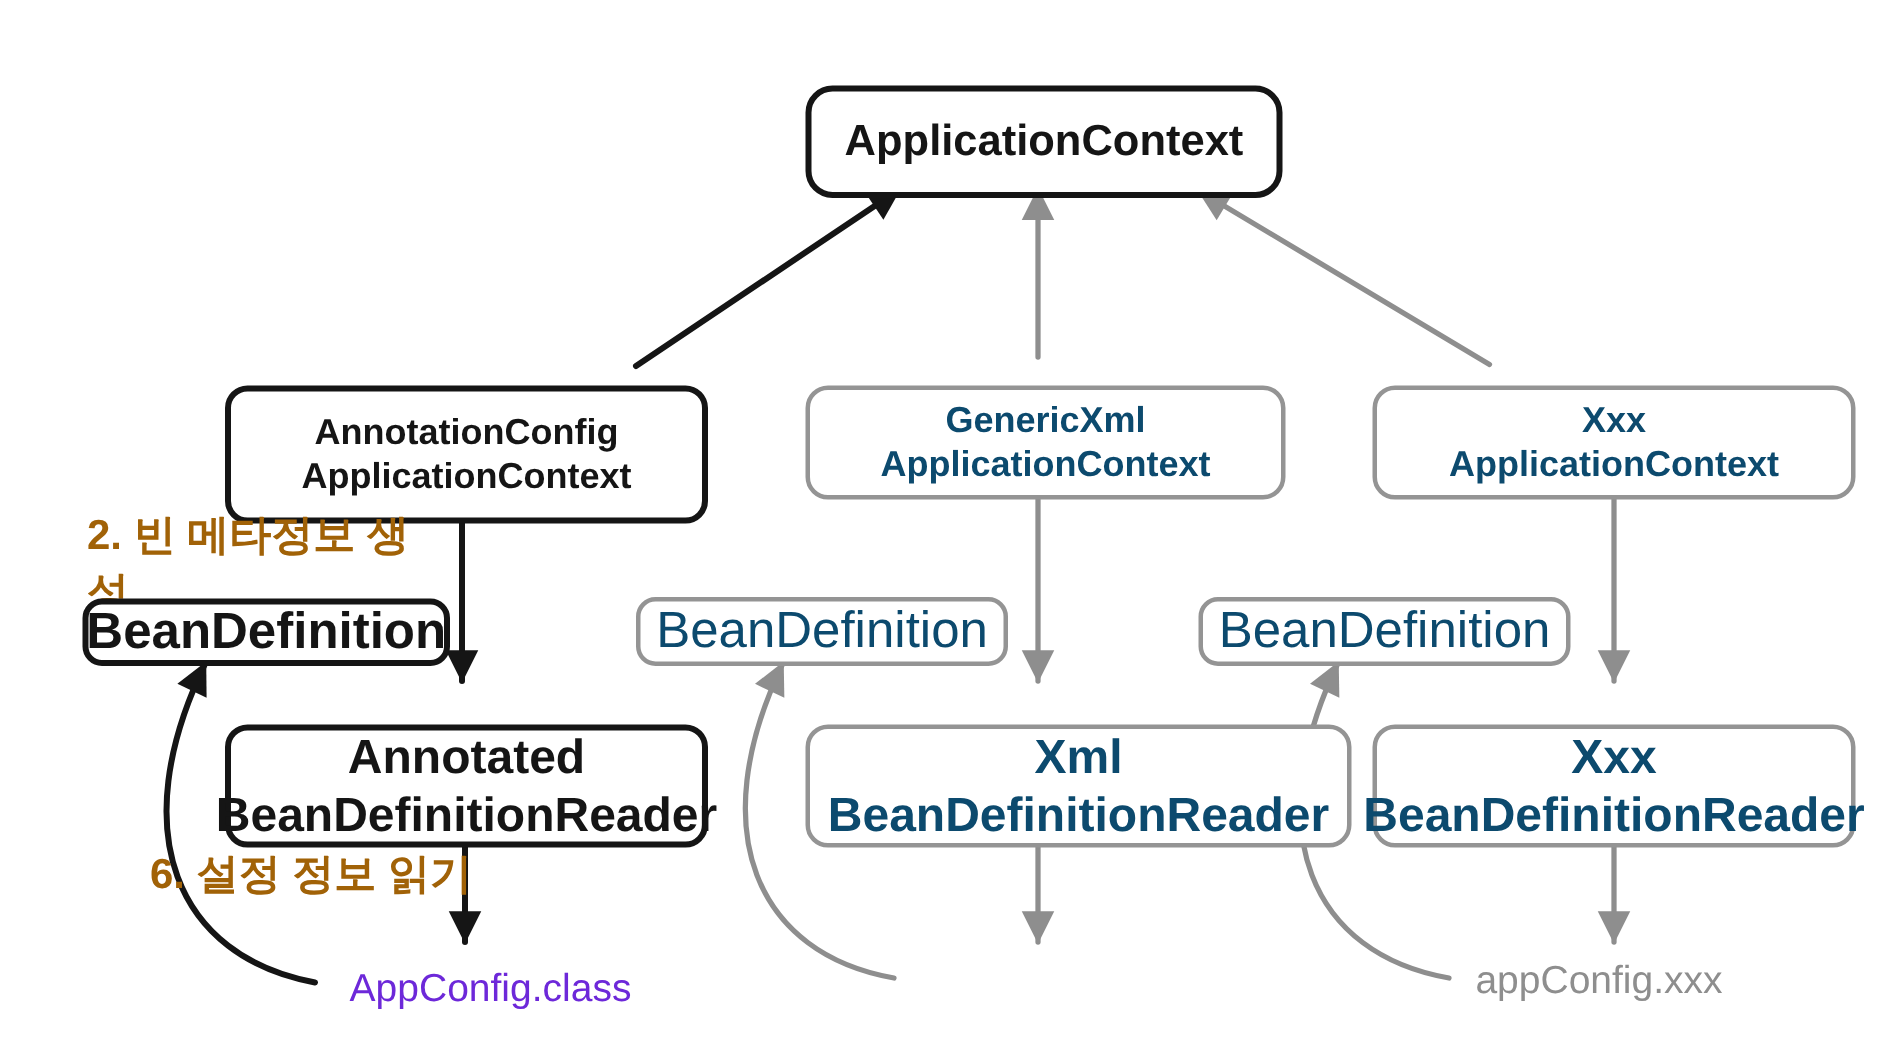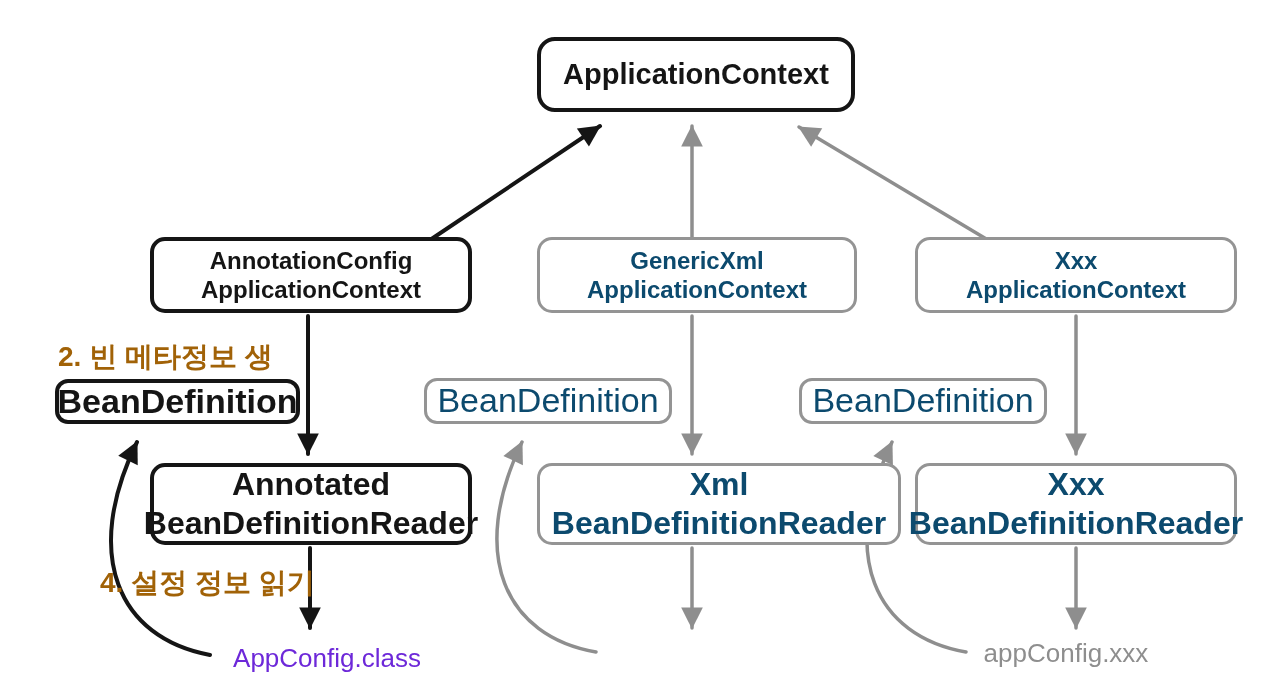--- a/index.html
+++ b/index.html
@@ -24,38 +24,39 @@
   .box {
     position: absolute;
     box-sizing: border-box;
     background: #ffffff;
     display: flex;
     flex-direction: column;
     align-items: center;
     justify-content: center;
     text-align: center;
     line-height: 1.22;
+    margin-top: 20px;
   }
   .box.active {
     border: 4px solid #151515;
     color: #151515;
     font-weight: bold;
   }
   .box.inactive {
     border: 3px solid #949494;
     color: #0c4a6e;
     font-weight: bold;
   }
   .root-box {
     left: 537px; top: 37px; width: 318px; height: 75px;
     border-radius: 18px;
     font-size: 29px;
   }
   .ctx-box { border-radius: 15px; font-size: 24px; }
-  .ctx-0 { left: 150px; top: 237px; width: 322px; height: 76px; }
+  .ctx-0 { left: 150px; top: 237px; width: 322px; height: 92px; }
   .ctx-1 { left: 537px; top: 237px; width: 320px; height: 76px; }
   .ctx-2 { left: 915px; top: 237px; width: 322px; height: 76px; }
   .bd-box { border-radius: 13px; font-size: 34px; }
   .bd-box.inactive { font-weight: normal; }
   .bd-0 { left: 55px;  top: 379px; width: 245px; height: 45px; }
   .bd-1 { left: 424px; top: 378px; width: 248px; height: 46px; }
   .bd-2 { left: 799px; top: 378px; width: 248px; height: 46px; }
   .reader-box { border-radius: 15px; font-size: 32px; }
   .reader-0 { left: 150px; top: 463px; width: 322px; height: 82px; }
   .reader-1 { left: 537px; top: 463px; width: 364px; height: 82px; }
@@ -148,18 +149,18 @@
   </div>
   <div class="box inactive reader-box reader-1">
     <span>Xml</span>
     <span>BeanDefinitionReader</span>
   </div>
   <div class="box inactive reader-box reader-2">
     <span>Xxx</span>
     <span>BeanDefinitionReader</span>
   </div>
 
-  <div class="step-label step-1">4. 설정 정보 읽기</div>
+  <div class="step-label step-1">6. 설정 정보 읽기</div>
 
   <div class="file-label file-0">AppConfig.class</div>
   <div class="file-label file-2">appConfig.xxx</div>
 
 </div>
 
 </body></html>

